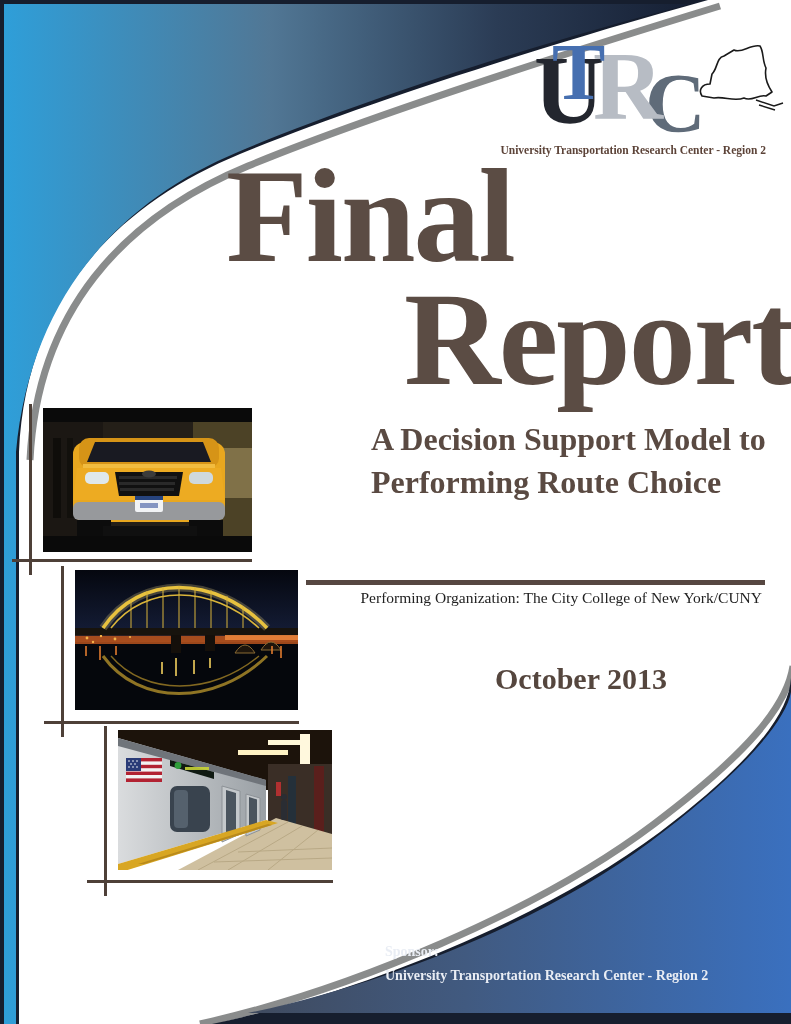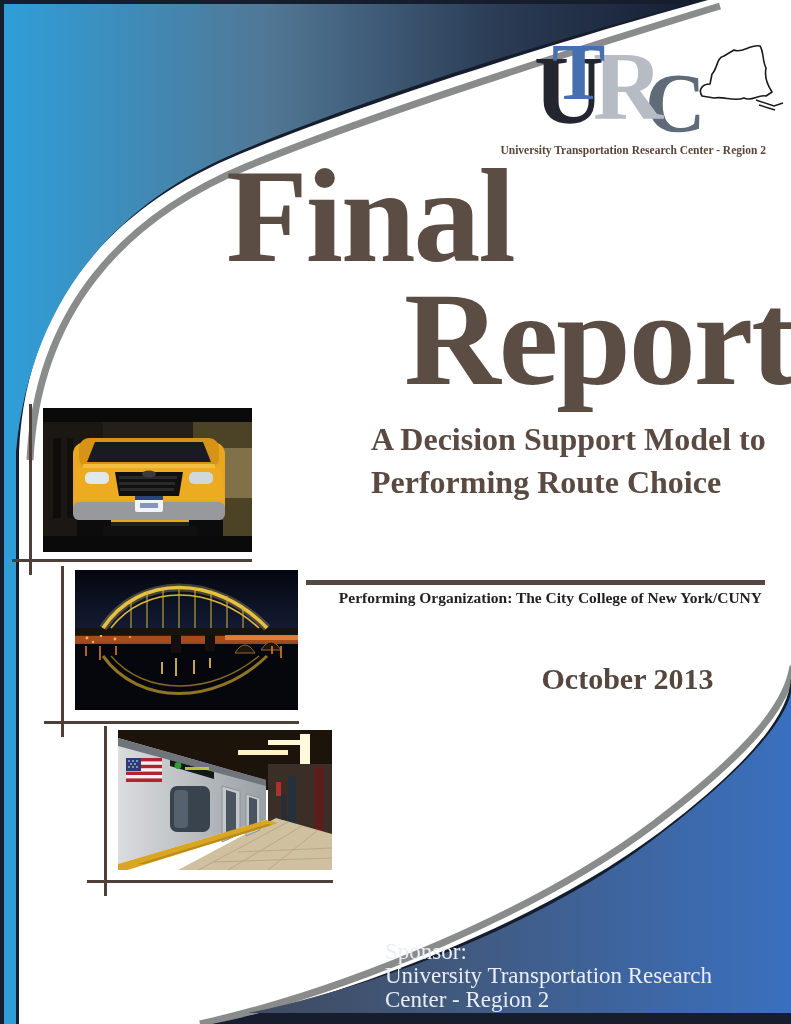--- a/index.html
+++ b/index.html
@@ -11,28 +11,28 @@
   
   .masthead{color:#5B4C44;font-weight:bold;font-size:134px;line-height:1;letter-spacing:-2px;}
   #masthead-final{left:226px;top:149px;}
   #masthead-report{left:404px;top:272px;}
 
   
   #report-title{left:324px;top:418px;width:472px;color:#5A4A42;
      font-weight:bold;font-size:32px;line-height:43px;margin-left:47px;}
   #title-rule{left:306px;top:580px;width:459px;height:5px;background:#564741;}
   #performing-org{left:300px;top:589px;width:462px;text-align:right;
-     color:#222222;font-size:15.5px;font-weight:bold;}
-
-  #report-date{left:495px;top:662px;width:265px;text-align:center;
+     color:#222222;font-size:15.5px;font-weight:normal;}
+
+  #report-date{left:495px;top:662px;width:265px;text-align:left;
      color:#55463E;font-weight:bold;font-size:30px;}
 
   
   #sponsor-block{left:385px;top:940px;width:380px;color:#E9EDF4;
-     font-weight:normal;font-size:23px;line-height:24px;}
+     font-weight:bold;font-size:14px;line-height:24px;}
 
   
   #logo{left:478px;top:38px;width:302px;height:125px;}
   .logo-letter{position:absolute;font-weight:bold;line-height:1;}
   #logo-u{left:56px;top:4px;font-size:97px;color:#23262E;z-index:3;}
   #logo-t{left:74px;top:-6px;font-size:80px;color:#466FB0;z-index:4;}
   #logo-r{left:115px;top:0px;font-size:97px;color:#B7BCC4;z-index:2;}
   #logo-c{left:167px;top:24px;font-size:84px;color:#5F6B79;z-index:1;}
   #logo-map{left:212px;top:0px;width:96px;height:104px;z-index:5;}
   #logo-caption{left:0;top:106px;width:288px;text-align:right;

